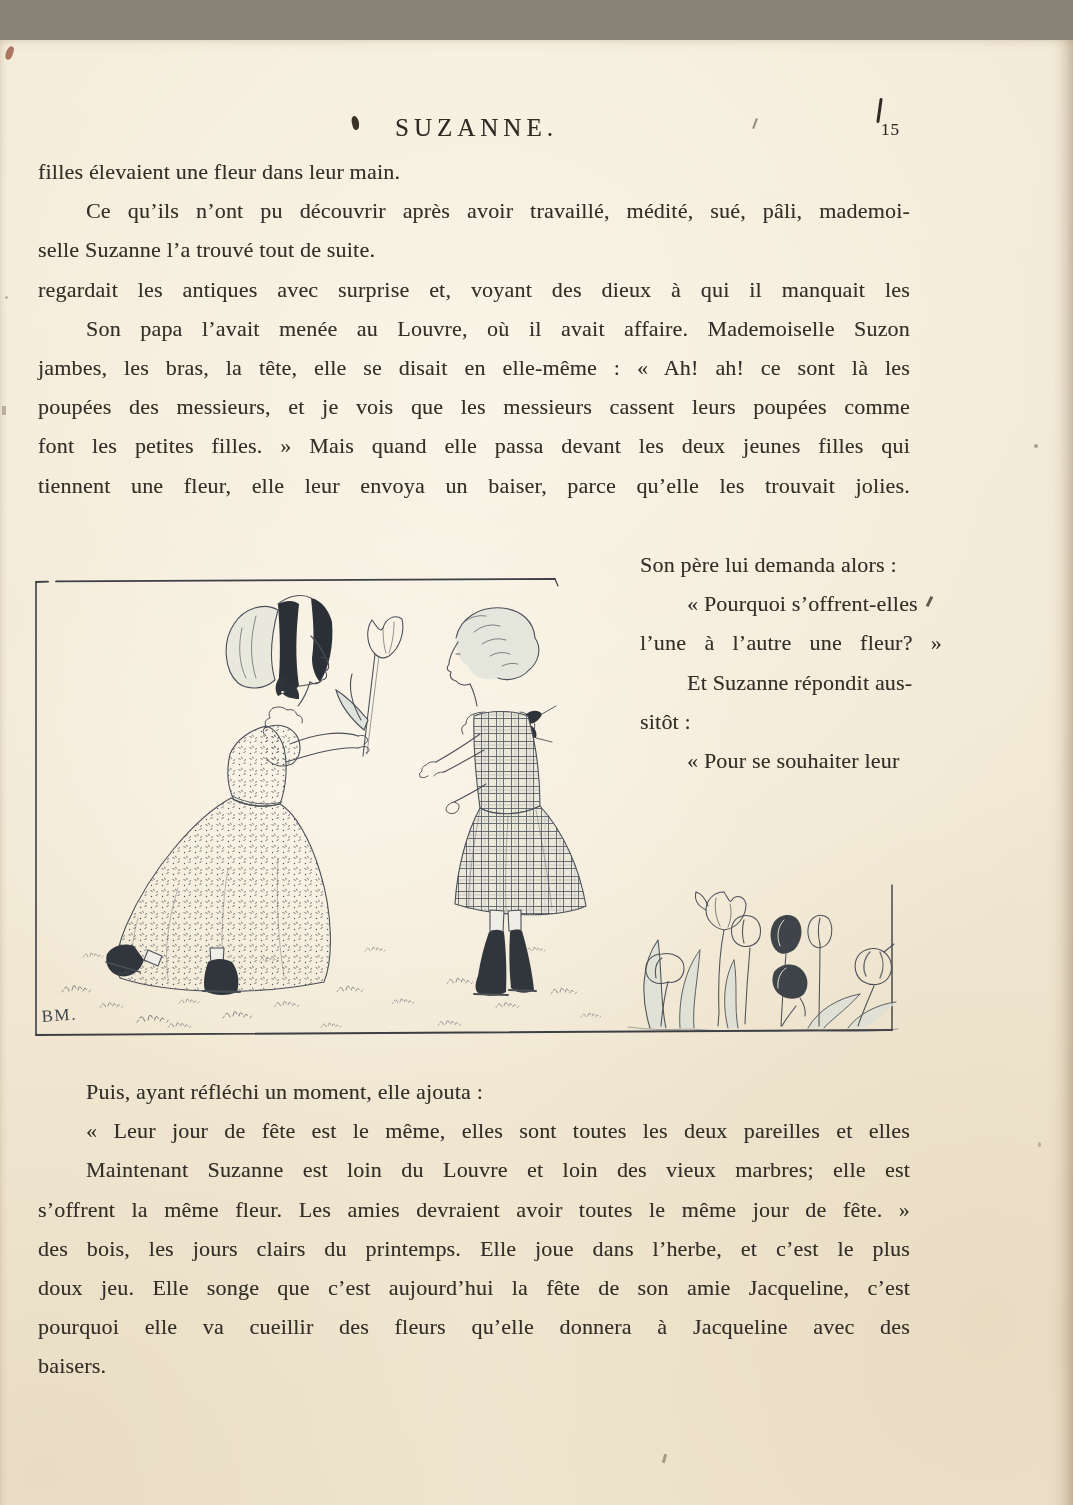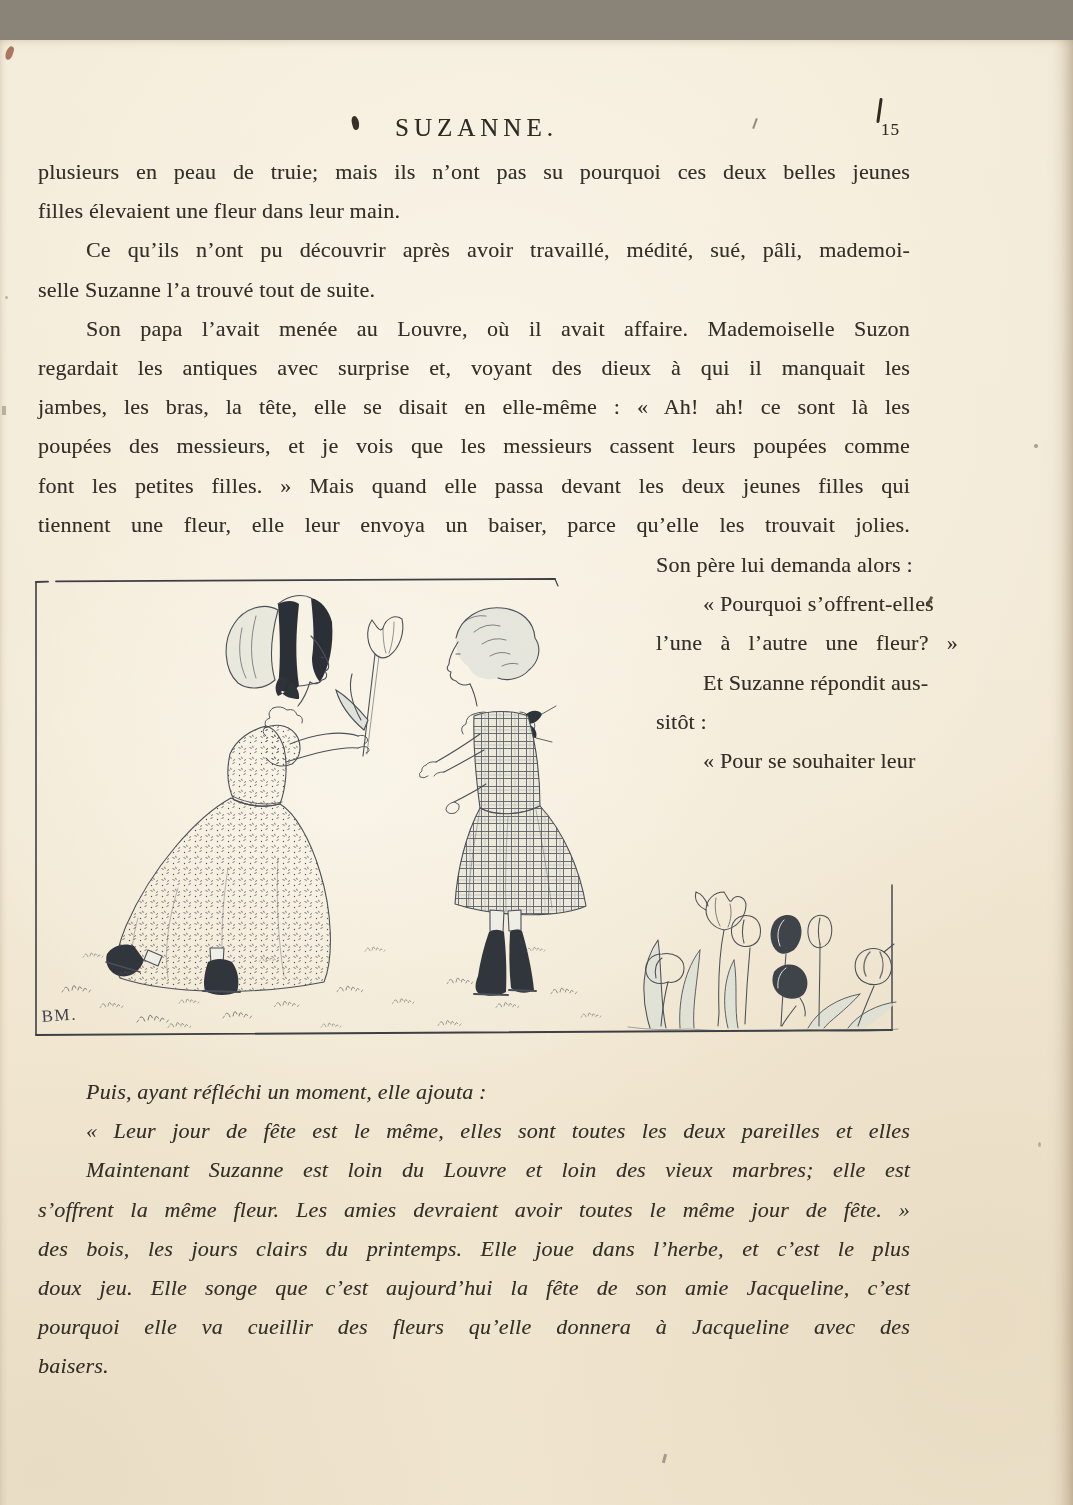--- a/index.html
+++ b/index.html
@@ -34,40 +34,39 @@
   .block { position:absolute; }
   .ln {
     font-size:22px; line-height:39.2px; height:39.2px; color:#332f28;
     letter-spacing:.2px; white-space:nowrap;
     text-shadow:.25px .25px 0 rgba(51,47,40,.33);
   }
   .j  { text-align:justify; text-align-last:justify; white-space:normal; }
   .ind  { text-indent:48px; }
   .in47 { padding-left:47px; }
   .b1 { left:38px; top:112px; width:872px; }
-  .as { left:656px; top:505px; width:302px; }
-  .b2 { left:38px; top:1032px; width:872px;font-style:italic; }
+  .as { left:640px; top:505px; width:302px; }
+  .b2 { left:38px; top:1032px; width:872px; }
   .illus { position:absolute; left:28px; top:518px; width:910px; height:500px; pointer-events:none; }
   .speck { position:absolute; pointer-events:none; }
 </style>
 </head>
 <body>
 
 <div class="page">
 
   <div class="hdr-title">SUZANNE.</div>
   <div class="hdr-num">15</div>
 
   <div class="block b1">
-    <div class="ln j">plusieurs en peau de truie; mais ils n’ont pas su pourquoi ces deux belles jeunes</div>
     <div class="ln">filles élevaient une fleur dans leur main.</div>
     <div class="ln j ind">Ce qu’ils n’ont pu découvrir après avoir travaillé, médité, sué, pâli, mademoi-</div>
     <div class="ln">selle Suzanne l’a trouvé tout de suite.</div>
+    <div class="ln j">regardait les antiques avec surprise et, voyant des dieux à qui il manquait les</div>
     <div class="ln j ind">Son papa l’avait menée au Louvre, où il avait affaire. Mademoiselle Suzon</div>
-    <div class="ln j">regardait les antiques avec surprise et, voyant des dieux à qui il manquait les</div>
     <div class="ln j">jambes, les bras, la tête, elle se disait en elle-même : « Ah! ah! ce sont là les</div>
     <div class="ln j">poupées des messieurs, et je vois que les messieurs cassent leurs poupées comme</div>
     <div class="ln j">font les petites filles. » Mais quand elle passa devant les deux jeunes filles qui</div>
     <div class="ln j">tiennent une fleur, elle leur envoya un baiser, parce qu’elle les trouvait jolies.</div>
   </div>
 
   <svg class="illus" viewBox="0 0 910 500">
     <defs>
       <pattern id="speckle" width="11" height="11" patternUnits="userSpaceOnUse">
         <path d="M1.5,2.5 l2.2,.9 M6.5,7.5 l2.2,-.9 M4.5,.8 l.8,2 M9,3.5 l-1.8,1" stroke="#4d525a" stroke-width=".8" fill="none"></path>

